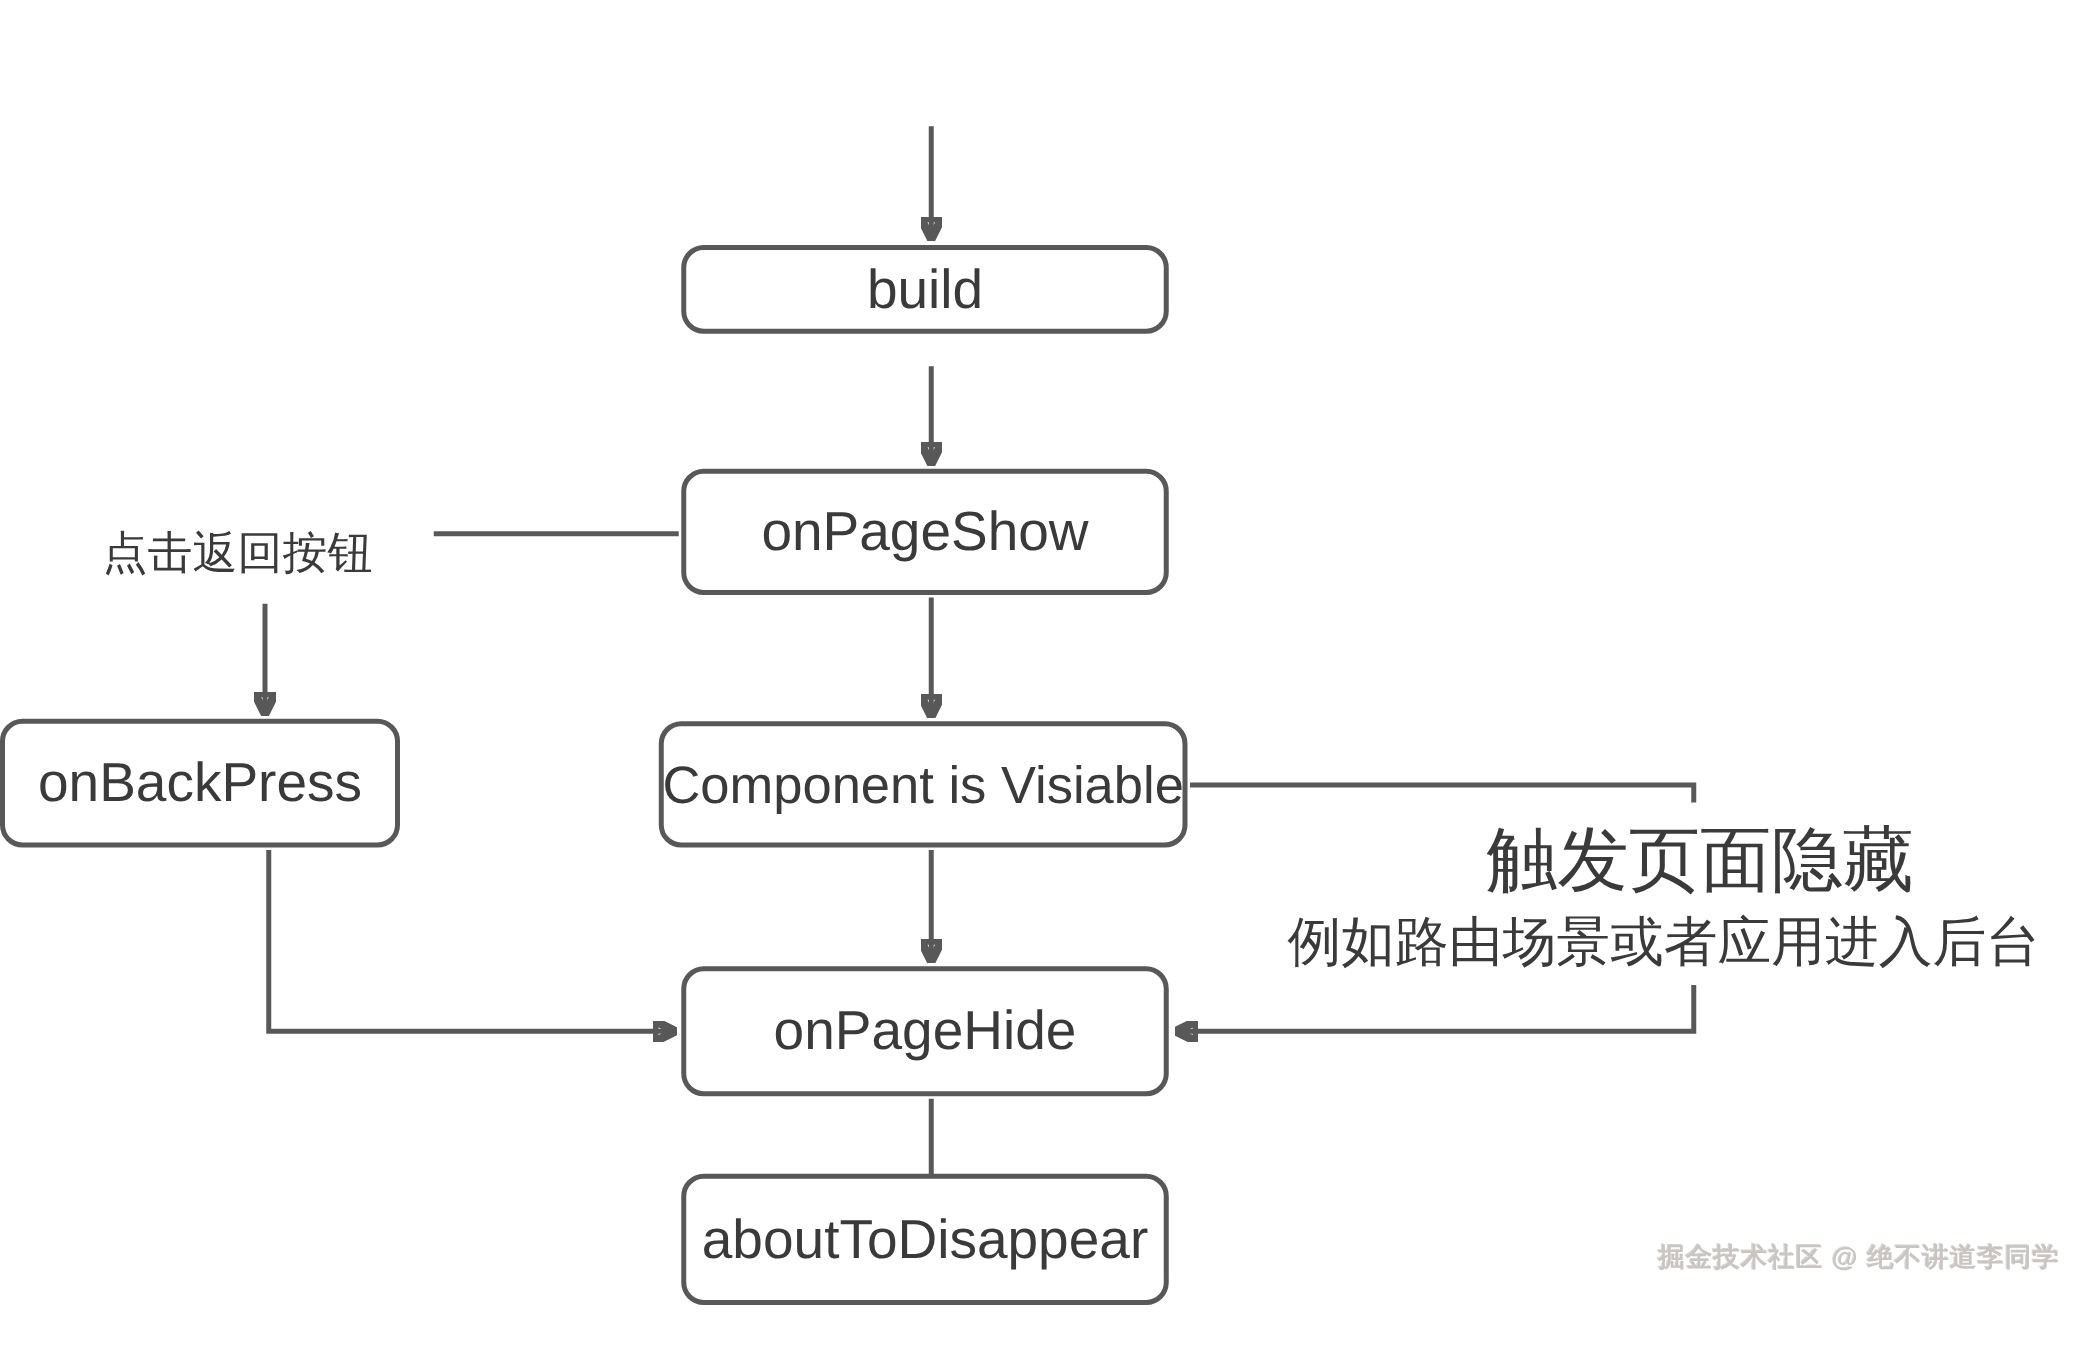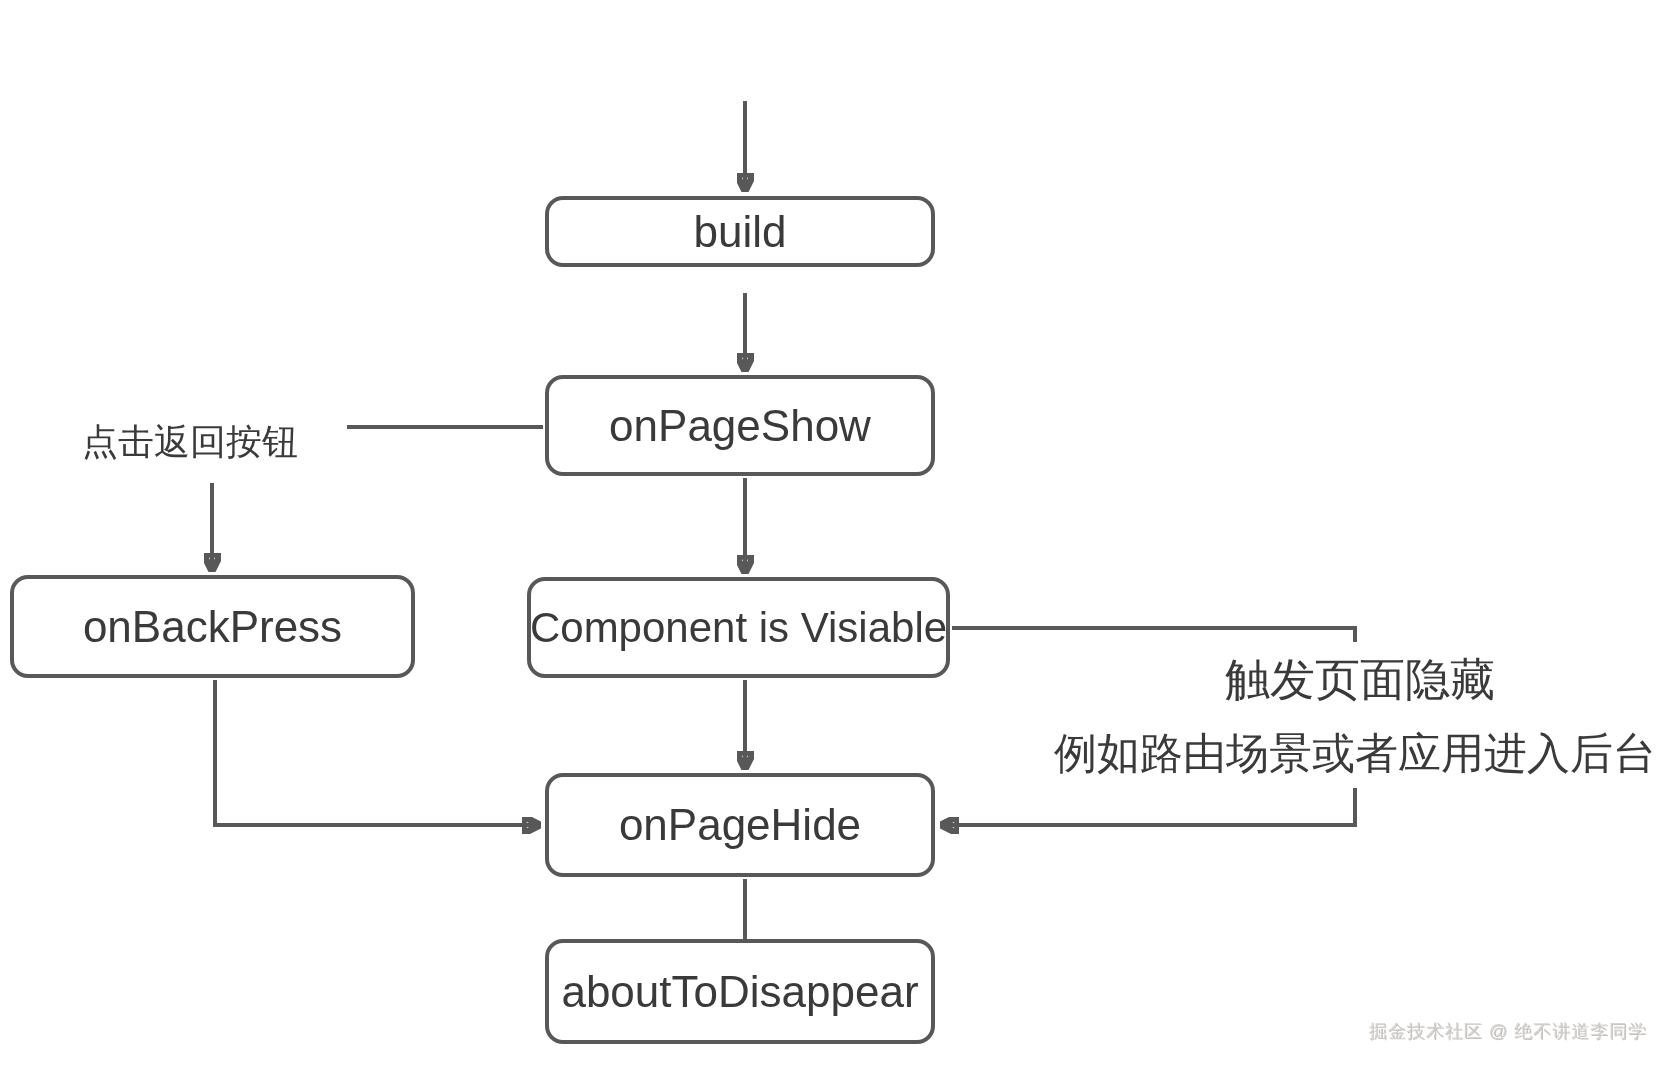--- a/index.html
+++ b/index.html
@@ -39,39 +39,40 @@
     font-size: 44px;
     color: var(--text, #3a3a3a);
     white-space: nowrap;
   }
   .node-about-to-appear   { left: 545px; top: 5px;   width: 390px; height: 94px; }
   .node-build             { left: 545px; top: 196px; width: 390px; height: 71px; }
   .node-on-page-show      { left: 545px; top: 375px; width: 390px; height: 101px; }
   .node-component-visible { left: 527px; top: 577px; width: 423px; height: 101px; font-size: 42px; }
   .node-on-page-hide      { left: 545px; top: 773px; width: 390px; height: 104px; }
   .node-about-to-disappear{ left: 545px; top: 939px; width: 390px; height: 105px; }
-  .node-on-back-press     { left: 10px;  top: 575px; width: 405px; height: 103px; }
+  .node-on-back-press     { left: 0;  top: 575px; width: 320px; height: 103px; }
   .annotation {
     position: absolute;
     color: var(--text, #3a3a3a);
     font-size: 36px;
     white-space: nowrap;
   }
   .ann-back-label { left: 82px;  top: 418px; width: 280px; }
-  .ann-trigger-1  { left: 1160px; top: 650px; width: 400px; text-align: center; font-size: 45px; }
-  .ann-trigger-2  { left: 1030px; top: 725px; width: 650px; text-align: center; font-size: 43px; }
+  .ann-trigger-1  { left: 1160px; top: 650px; width: 400px; text-align: center; font-size: 57px; }
+  .ann-trigger-2  { left: 1030px; top: 725px; width: 650px; text-align: left; font-size: 43px; }
   .watermark {
     position: absolute;
     right: 32px;
-    top: 1020px;
-    font-size: 18px;
+    top: 992px;
+    font-size: 21px;
     letter-spacing: 1px;
     color: var(--watermark, #c9c5c2);
     text-shadow: 1px 1px 0 rgba(255,255,255,0.95), -1px -1px 0 rgba(140,135,130,0.35);
     white-space: nowrap;
+    font-weight: bold;
   }
 </style>
 </head>
 <body>
 
 <div class="canvas">
 
   <svg class="connectors" viewBox="0 0 1680 1083" xmlns="http://www.w3.org/2000/svg">
     <defs>
       <marker id="arrow" viewBox="0 0 10 10" refX="8" refY="5" markerWidth="19" markerHeight="17" orient="auto" markerUnits="userSpaceOnUse">

